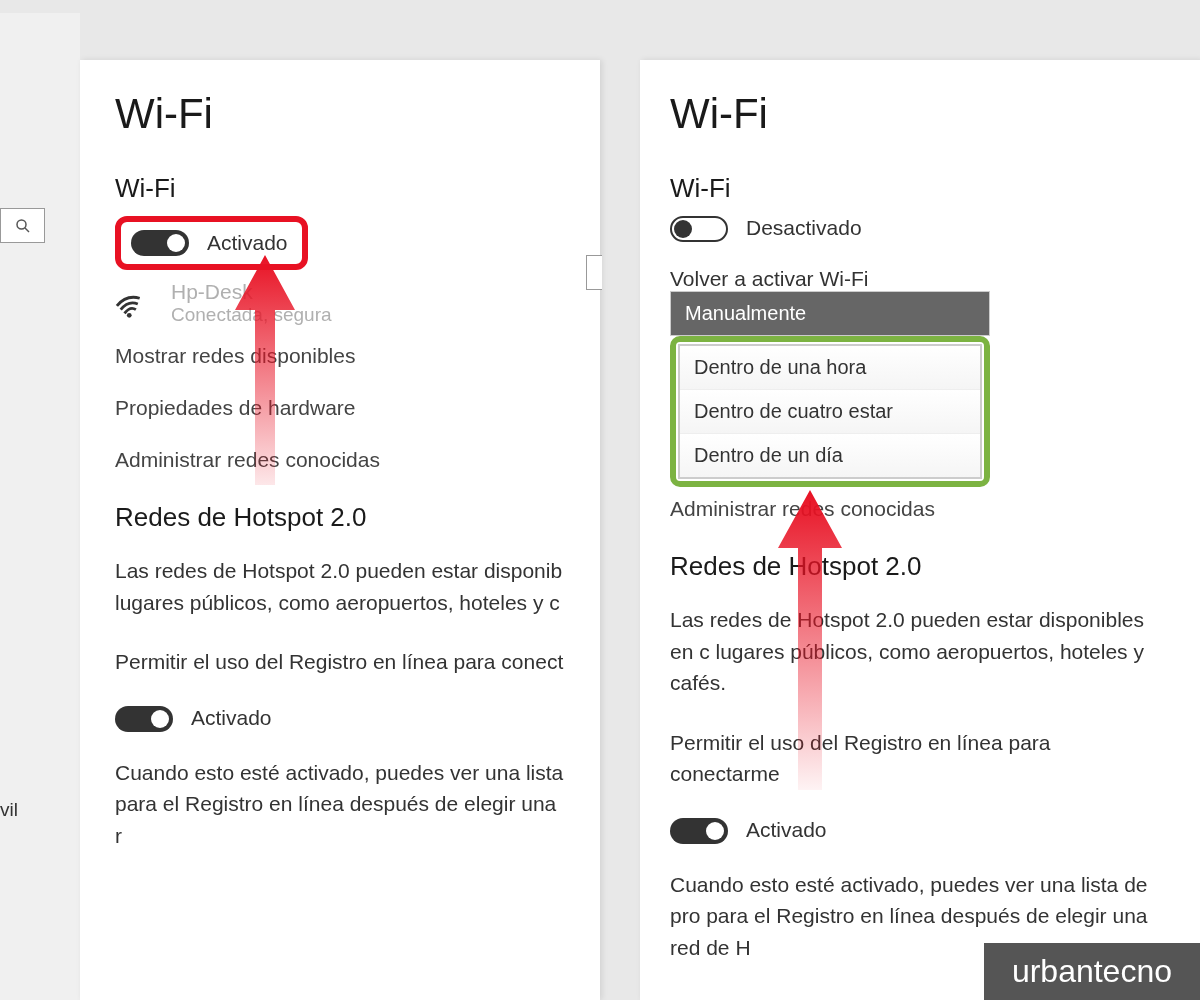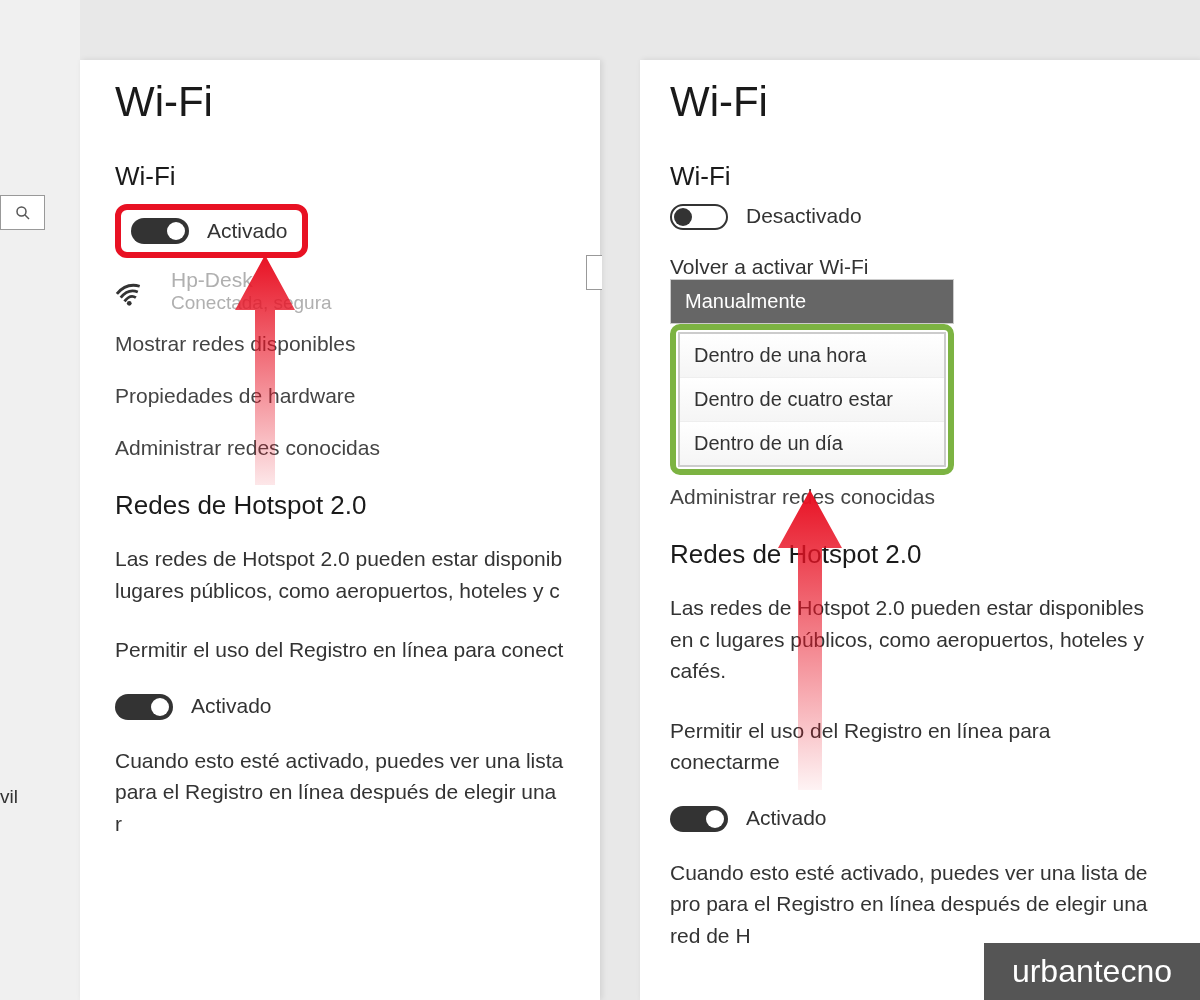--- a/index.html
+++ b/index.html
@@ -17,20 +17,21 @@
     }
     .container {
       display: flex;
       width: 100%;
       height: 100%;
     }
     .left-sidebar {
       width: 80px;
       background: #f0f0f0;
       position: relative;
+      margin-top: 13px;
     }
     .search-icon-box {
       position: absolute;
       top: 195px;
       left: 0;
       width: 45px;
       height: 35px;
       border: 1px solid #999;
       background: white;
       display: flex;
@@ -43,21 +44,21 @@
     }
     .vil-text {
       position: absolute;
       top: 786px;
       left: 0;
       font-size: 19px;
       color: #333;
     }
     .panel {
       background: white;
-      padding: 18px 35px;
+      padding: 30px 35px;
       position: relative;
       box-shadow: 2px 0 6px rgba(0,0,0,0.1);
     }
     .panel-left {
       width: 520px;
       margin-top: 60px;
       height: 940px;
     }
     .gap {
       width: 40px;
@@ -170,21 +171,21 @@
       line-height: 1.5;
       margin-bottom: 28px;
     }
     .dropdown-label {
       font-size: 21px;
       color: #333;
       margin-top: 18px;
     }
     .dropdown-container {
       position: relative;
-      width: 284px;
+      width: 320px;
     }
     .dropdown-selected {
       background: #666;
       color: white;
       padding: 10px 14px;
       font-size: 20px;
       border: 1px solid #ccc;
     }
     .dropdown-options {
       border: 2px solid #ccc;

